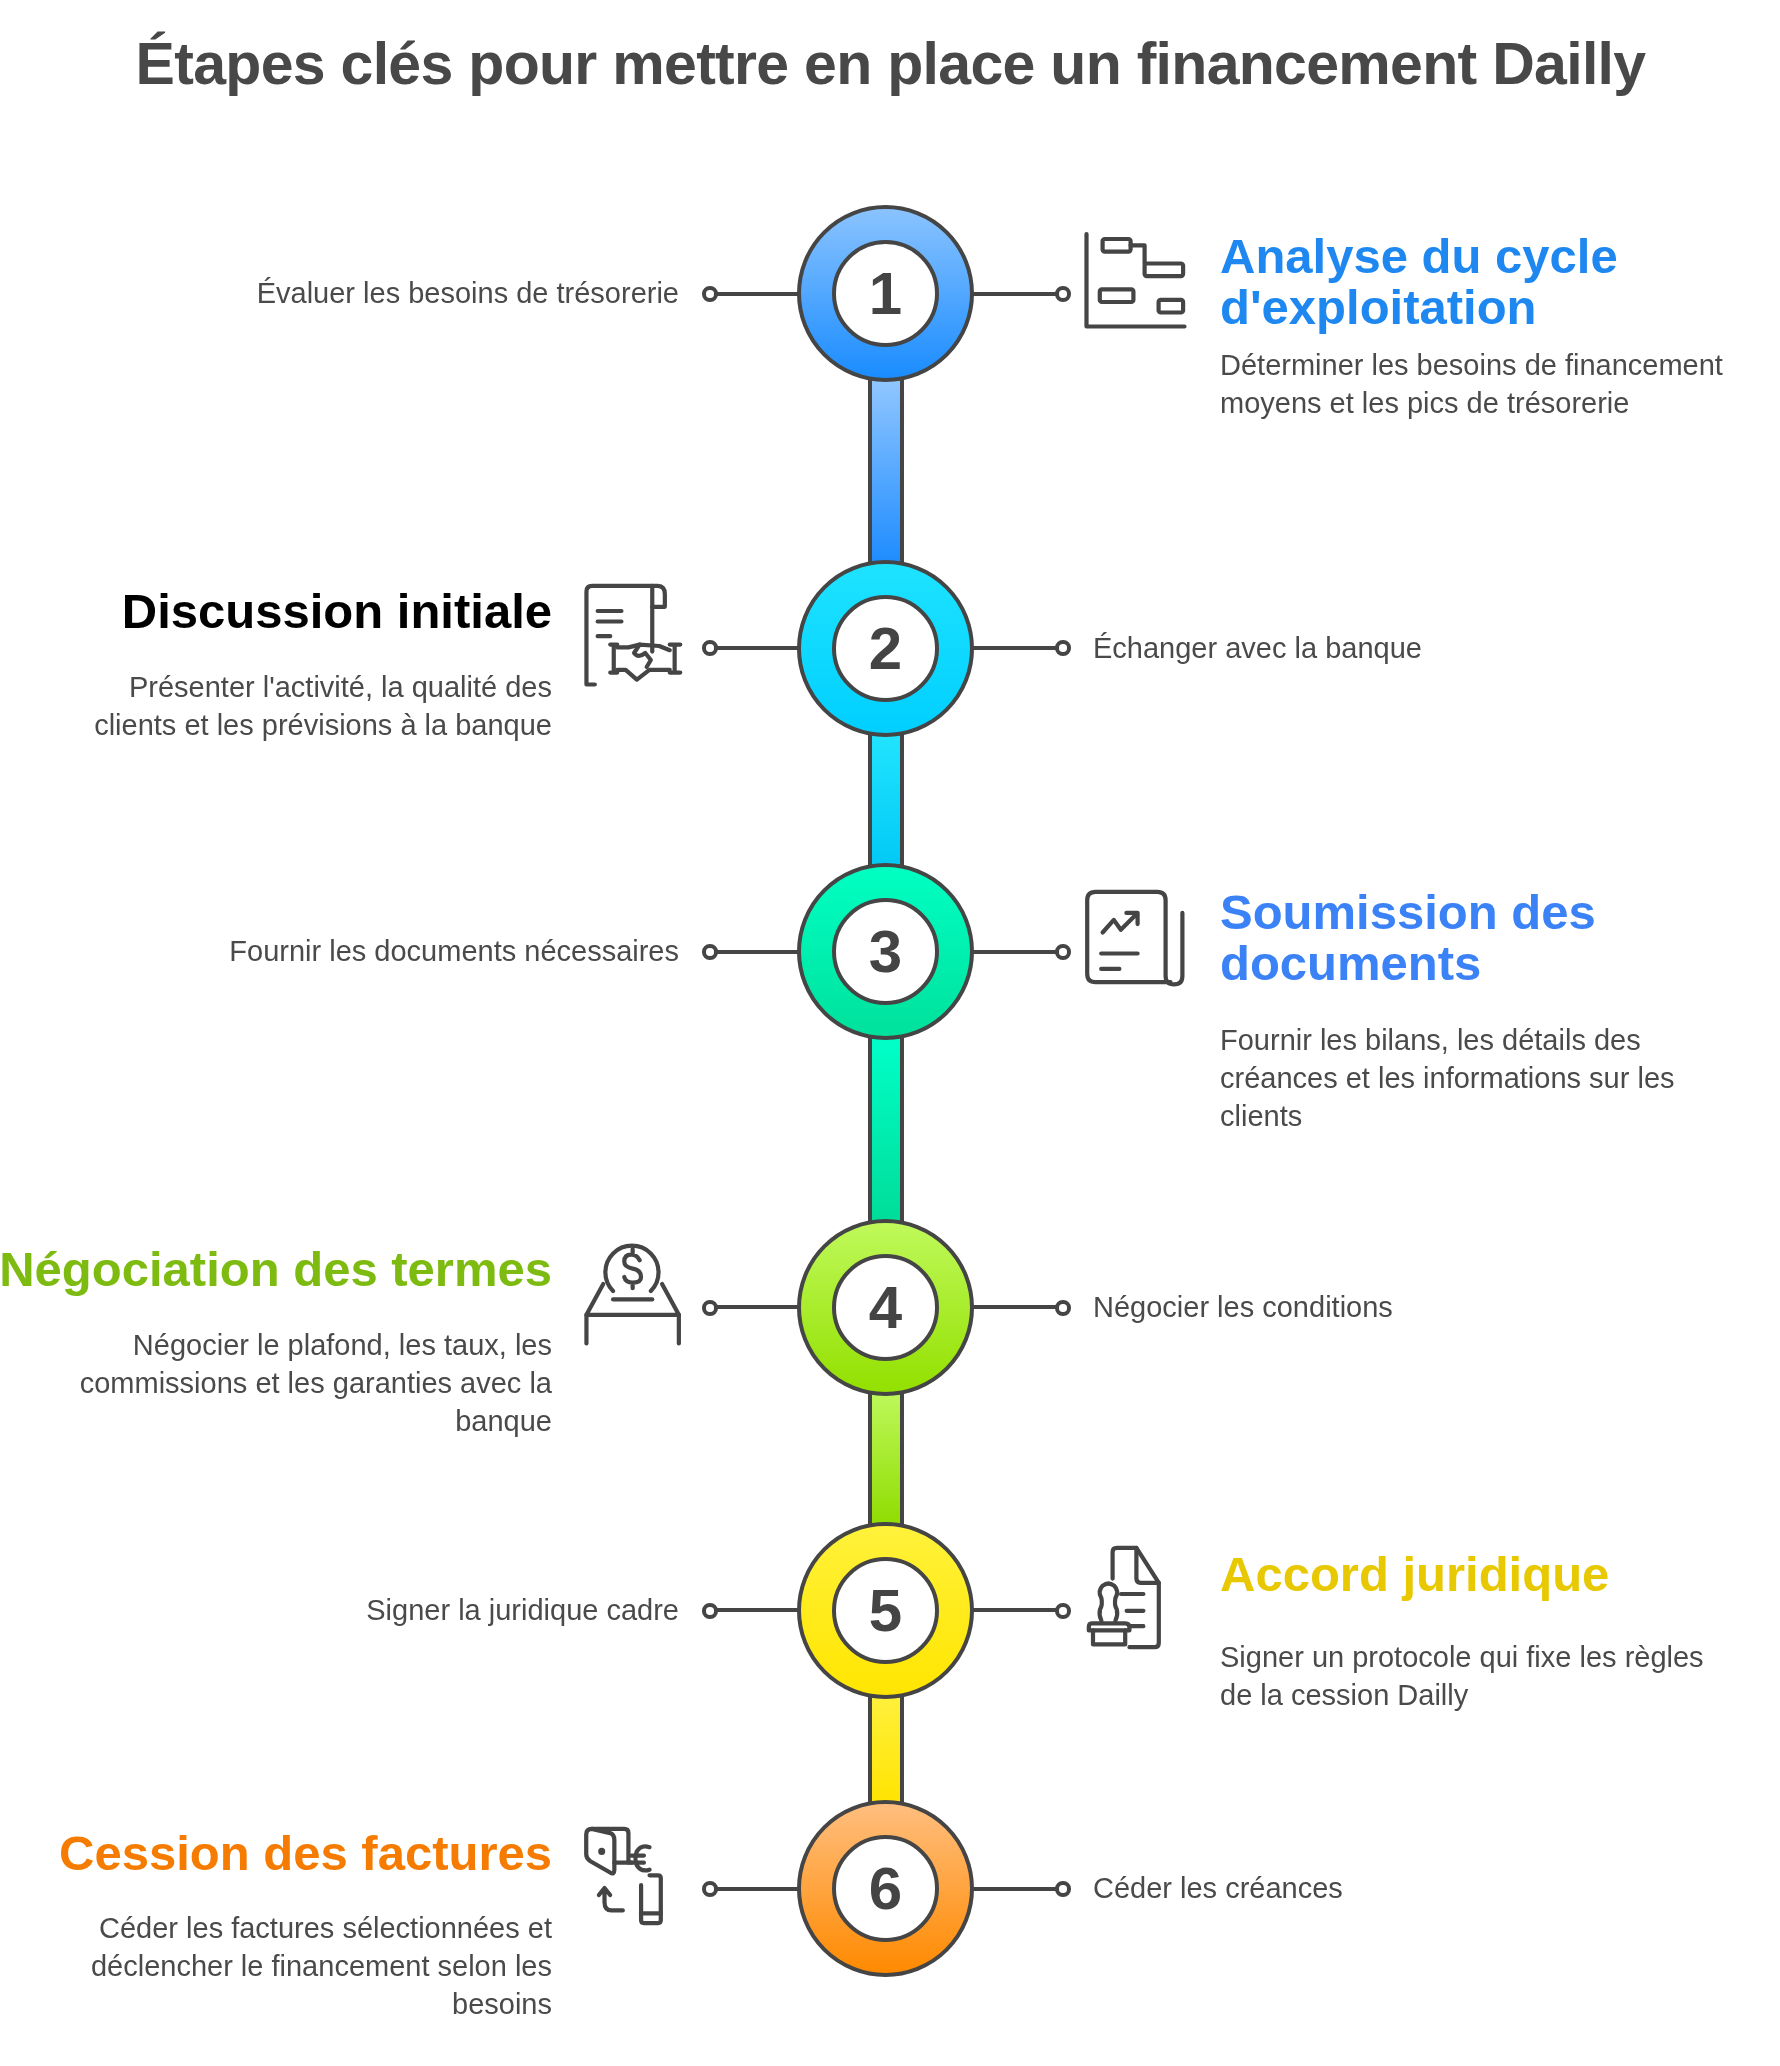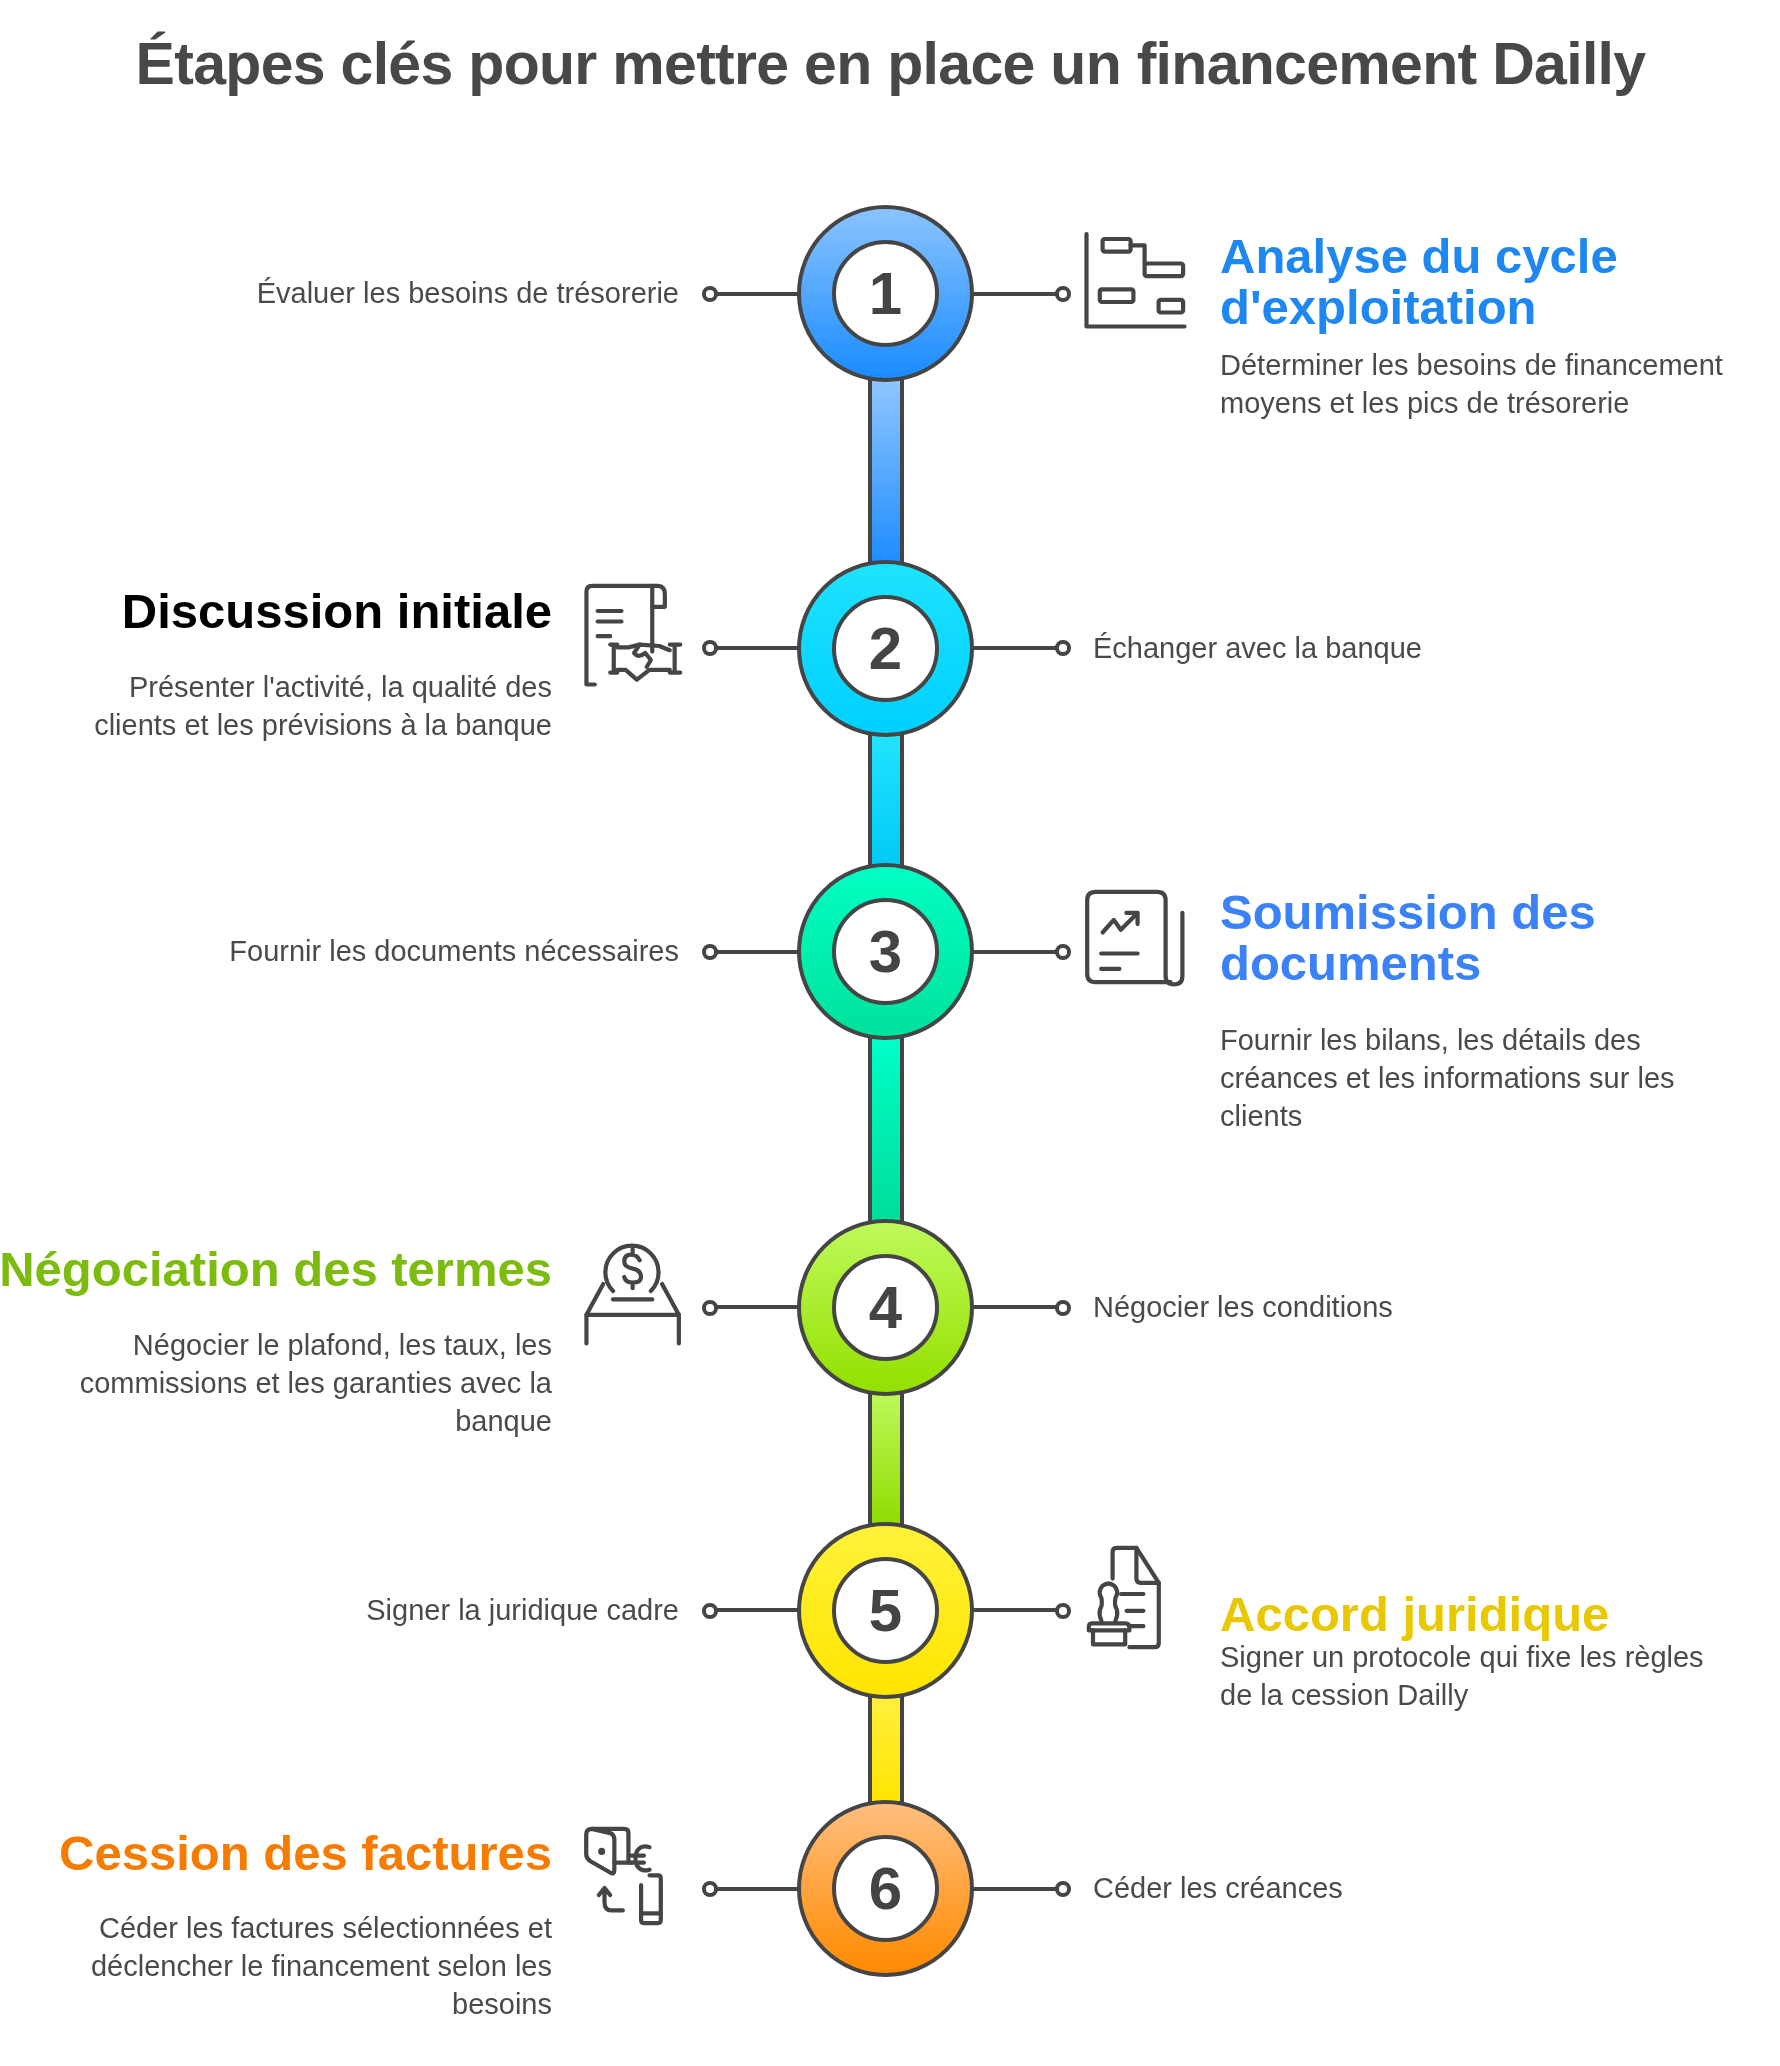--- a/index.html
+++ b/index.html
@@ -136,21 +136,21 @@
   <div class="icon" style="left:1086px;top:1545px;width:105px;height:105px;">
     <svg viewBox="0 0 150 150" fill="none" stroke="#454545" stroke-width="6" stroke-linecap="round" stroke-linejoin="round">
       <path d="M38 48 V10 Q38 4 44 4 H72 L104 54 V140 Q104 146 98 146 H62"></path>
       <path d="M72 4 V48 Q72 54 78 54 H104"></path>
       <path d="M50 70 H82 M58 94 H82 M64 116 H82"></path>
       <path d="M22 108 Q18 100 20 92 Q24 86 22 76 Q16 66 24 58 Q32 52 40 58 Q48 66 42 76 Q40 86 44 92 Q46 100 42 108"></path>
       <path d="M8 112 H56 Q62 112 62 118 V122 H4 V118 Q4 112 8 112 Z"></path>
       <path d="M10 122 V142 H56 V122"></path>
     </svg>
   </div>
-  <div class="heading" style="left:1220px;top:1549px;color:#e8c800;white-space:nowrap;margin-top:40px;">Accord juridique</div>
+  <div class="heading" style="left:1220px;top:1549px;color:#e8c800;white-space:nowrap;">Accord juridique</div>
   <div class="desc" style="left:1220px;top:1638px;width:492px;">Signer un protocole qui fixe les règles de la cession Dailly</div>
 </div>
 
 <div>
   <div class="hline" style="left:714px;top:1887px;width:86px;"></div>
   <div class="dot" style="left:702px;top:1881px;"></div>
   <div class="hline" style="left:972px;top:1887px;width:86px;"></div>
   <div class="dot" style="left:1055px;top:1881px;"></div>
   <div class="node" style="top:1800px;background:linear-gradient(#ffbe7e,#ff8a00);">
     <div class="inner">6</div>

